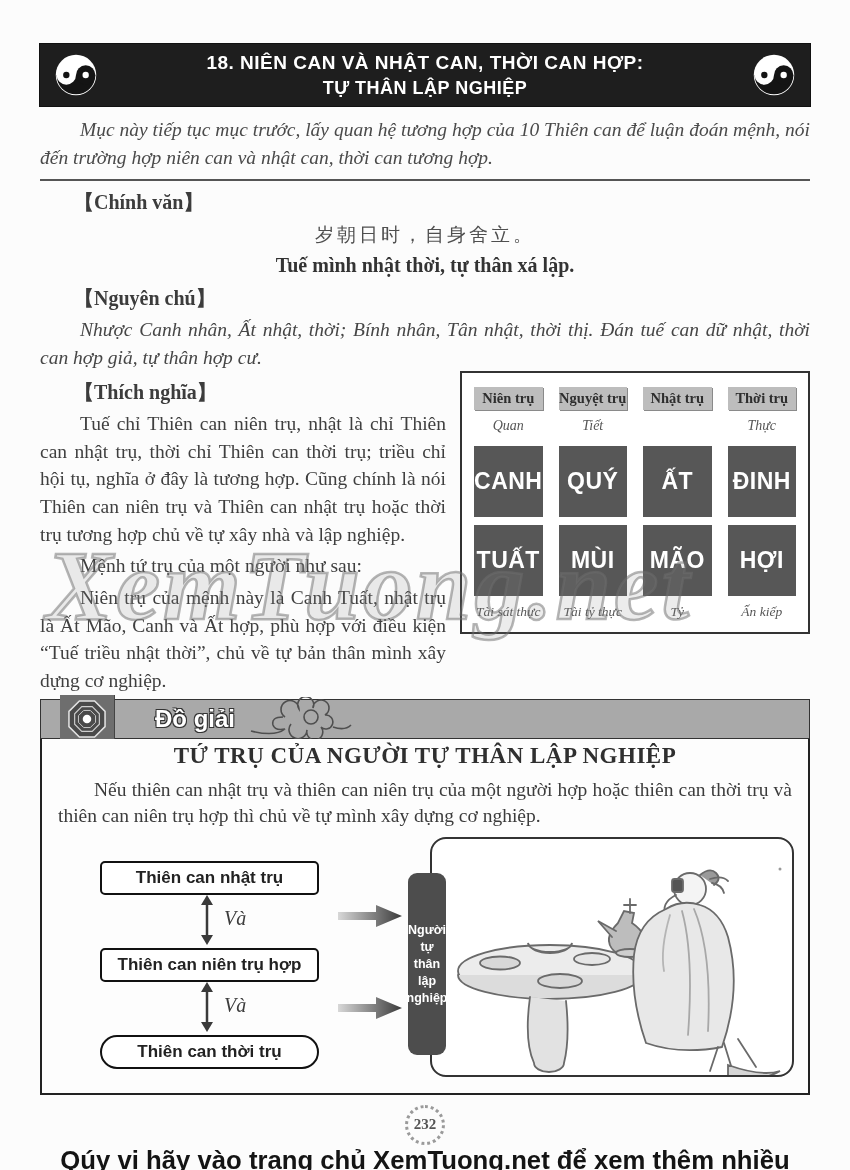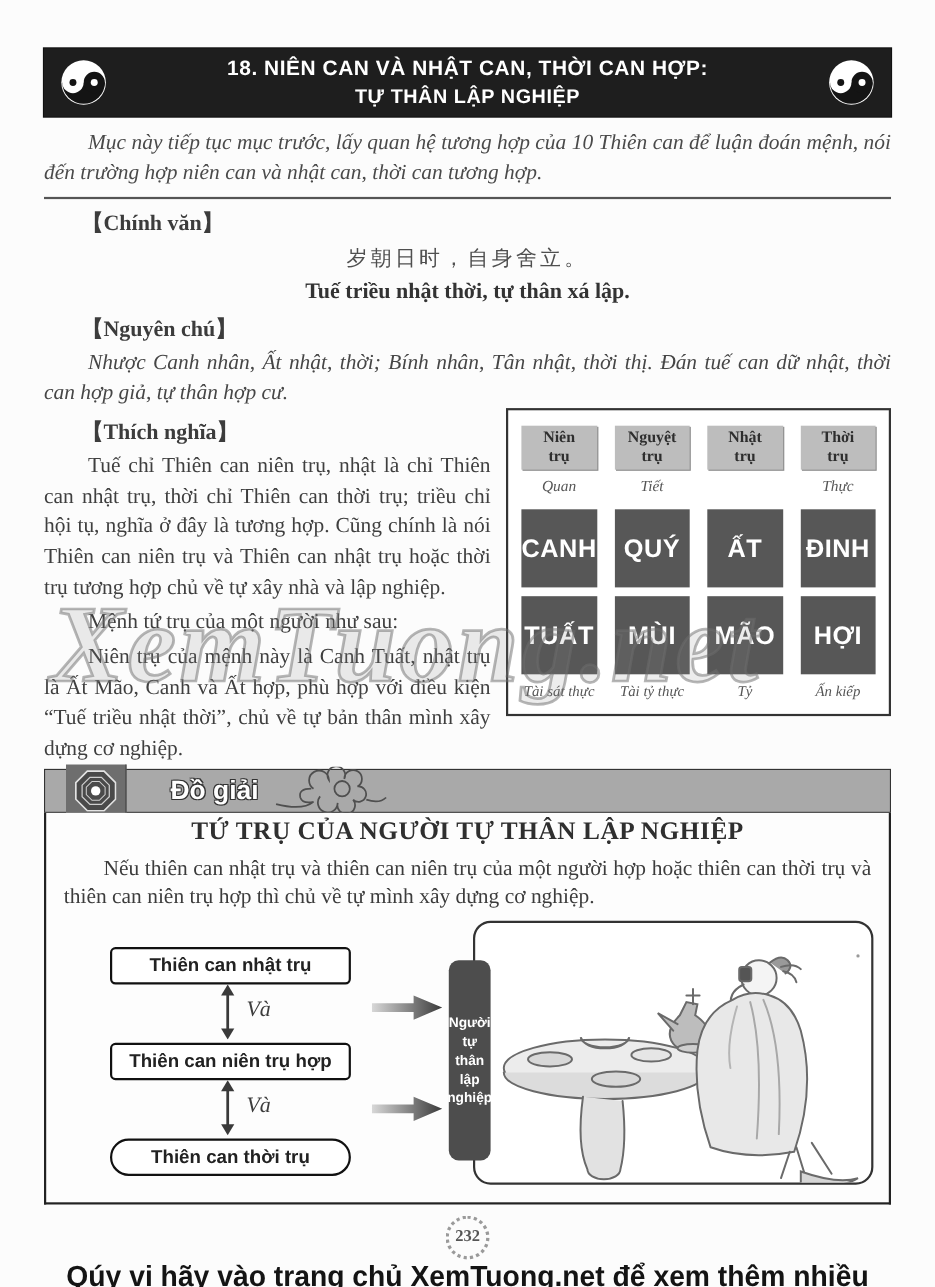--- a/index.html
+++ b/index.html
@@ -30,21 +30,21 @@
   
   .flow{margin-top:6px;}
   .flow p{margin:0 0 4px; font-size:19.5px; line-height:1.42; text-align:justify;
     text-indent:40px; color:#3f3f3f;}
   .pillar-table{
     float:right; width:350px; margin:-8px 0 10px 14px; box-sizing:border-box;
     border:2px solid #333; background:#fff; padding:14px 12px 8px;
     display:grid; grid-template-columns:repeat(4,1fr); gap:8px 16px;
   }
   .ph{background:#bdbdbd; color:#2e2e2e; font-size:14.5px; font-weight:bold;
-    text-align:center; padding:3px 12px; box-shadow:1px 1px 0 #8a8a8a;}
+    text-align:center; padding:3px 0; box-shadow:1px 1px 0 #8a8a8a;}
   .prole{font-style:italic; font-size:14px; color:#555; text-align:center; height:20px;}
   .pcell{background:#575757; color:#fff; height:71px; display:flex; align-items:center;
     justify-content:center; font-family:"Liberation Sans", sans-serif; font-weight:bold;
     font-size:23px; letter-spacing:.5px;}
   .prole.bottom{font-size:13.5px;}
   
   .watermark{
     position:absolute; left:46px; top:528px; z-index:6; pointer-events:none;
     font-family:"Liberation Serif", serif; font-style:italic; font-weight:bold;
     font-size:100px; letter-spacing:3px; white-space:nowrap;
@@ -119,21 +119,21 @@
       <circle cx="-11" cy="0" r="3.6" fill="#141414"></circle>
       <circle cx="11" cy="0" r="3.6" fill="#fff"></circle>
     </svg>
   </div>
 
   <p class="intro">Mục này tiếp tục mục trước, lấy quan hệ tương hợp của 10 Thiên can để luận đoán mệnh, nói đến trường hợp niên can và nhật can, thời can tương hợp.</p>
   <hr class="rule">
 
   <div class="section-label">【Chính văn】</div>
   <div class="cn-line">岁朝日时，自身舍立。</div>
-  <div class="viet-line">Tuế triều nhật thời, tự thân xá lập.</div>
+  <div class="viet-line">Tuế mình nhật thời, tự thân xá lập.</div>
 
   <div class="section-label">【Nguyên chú】</div>
   <p class="note">Nhược Canh nhân, Ất nhật, thời; Bính nhân, Tân nhật, thời thị. Đán tuế can dữ nhật, thời can hợp giả, tự thân hợp cư.</p>
 
   <div class="flow">
 
     <div class="pillar-table">
       <div class="ph">Niên trụ</div>
       <div class="ph">Nguyệt trụ</div>
       <div class="ph">Nhật trụ</div>

